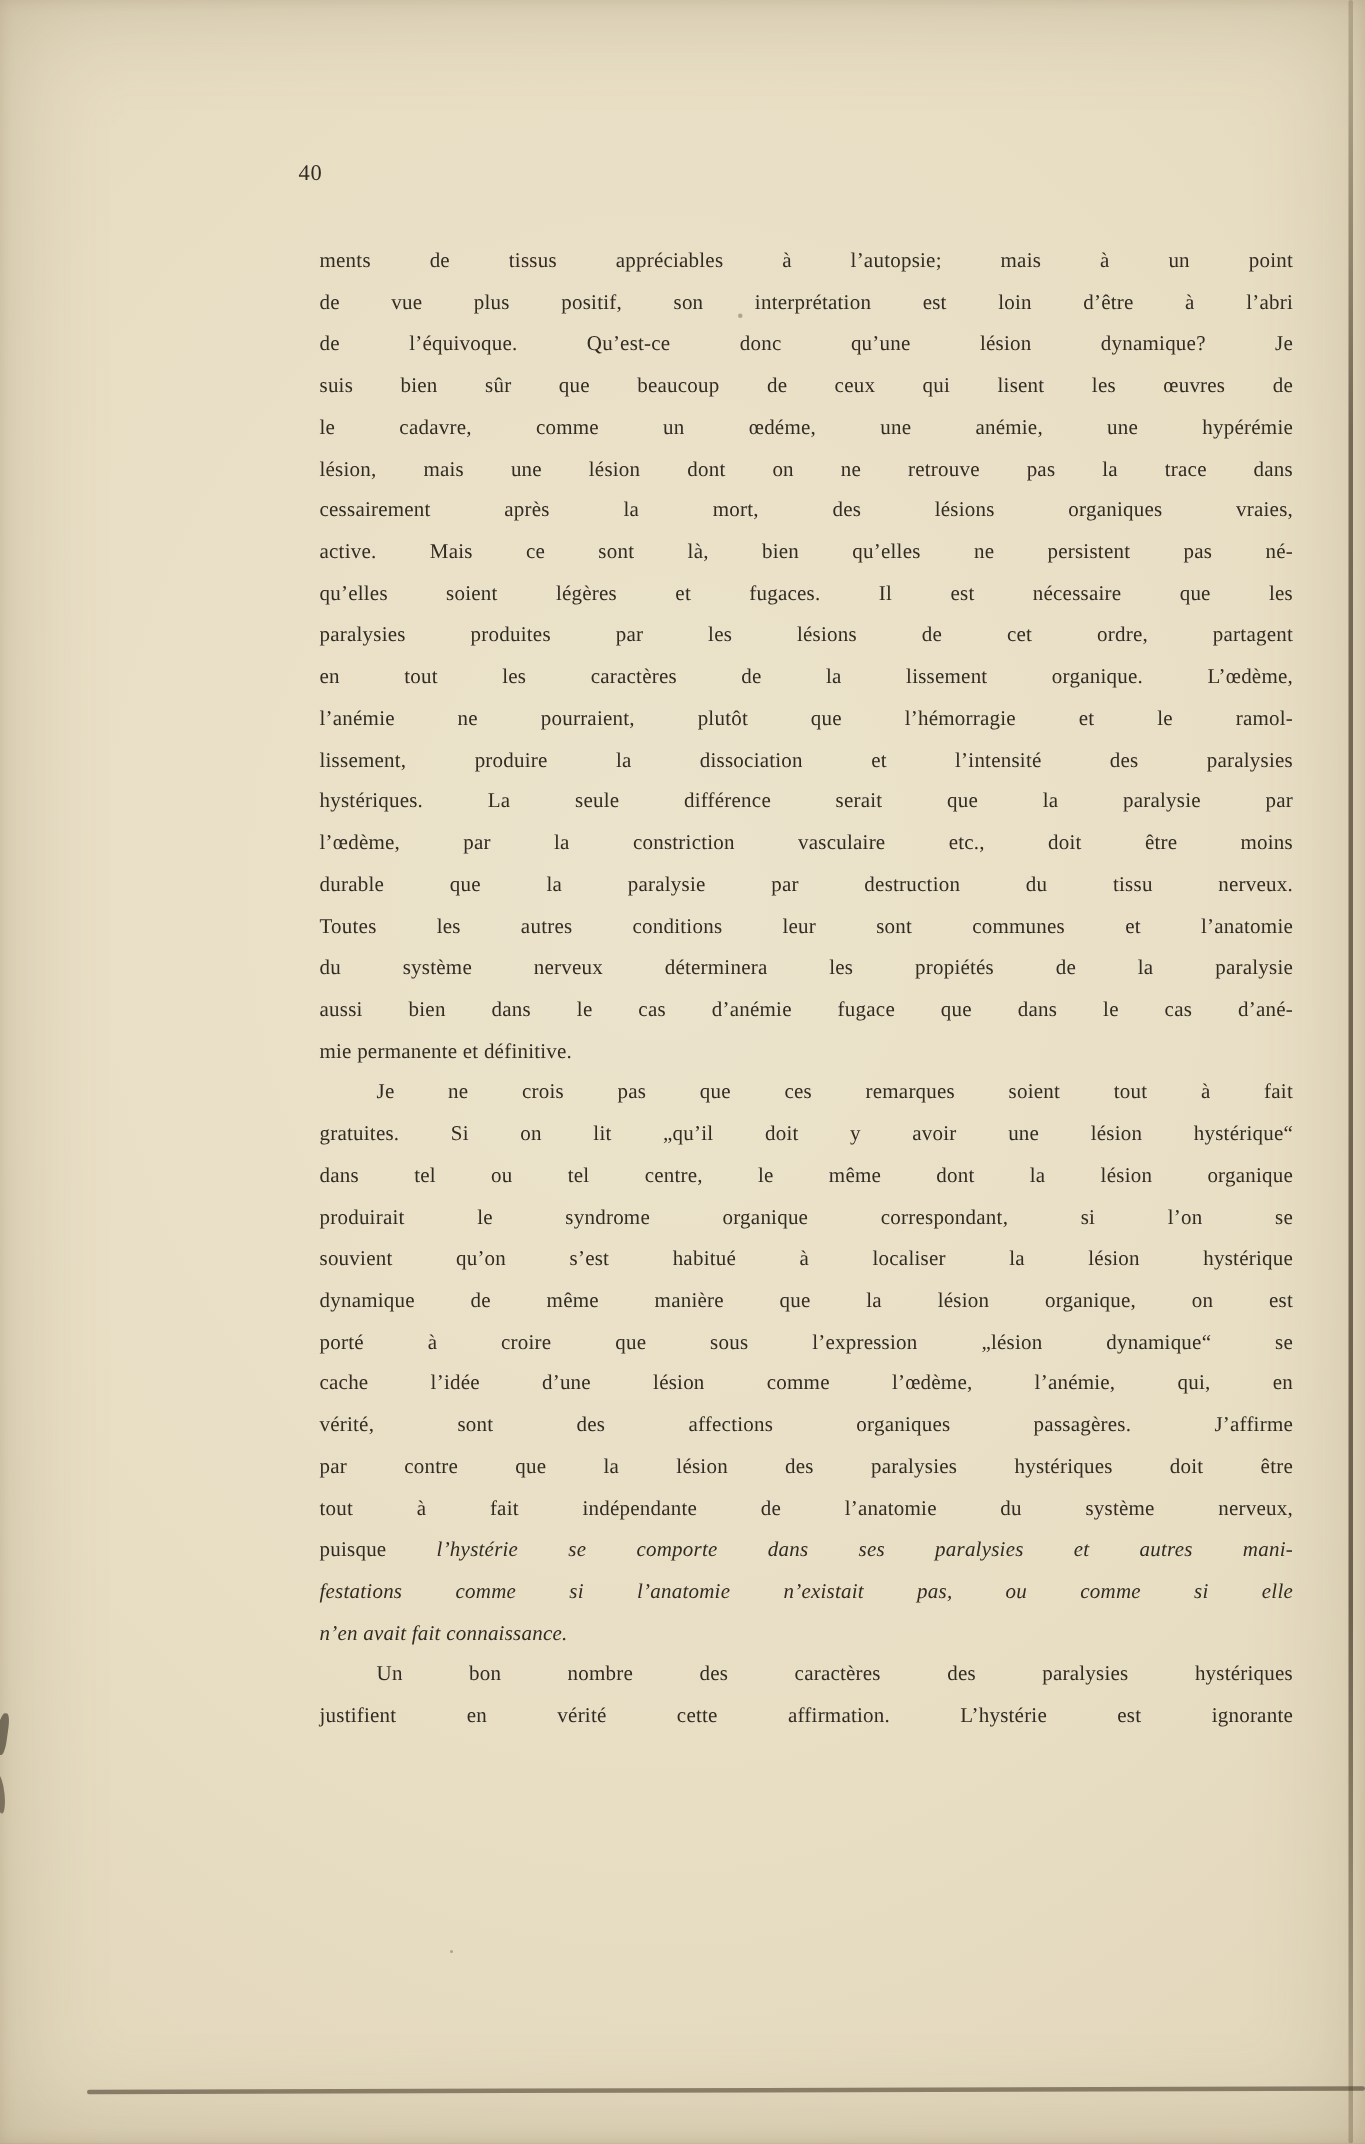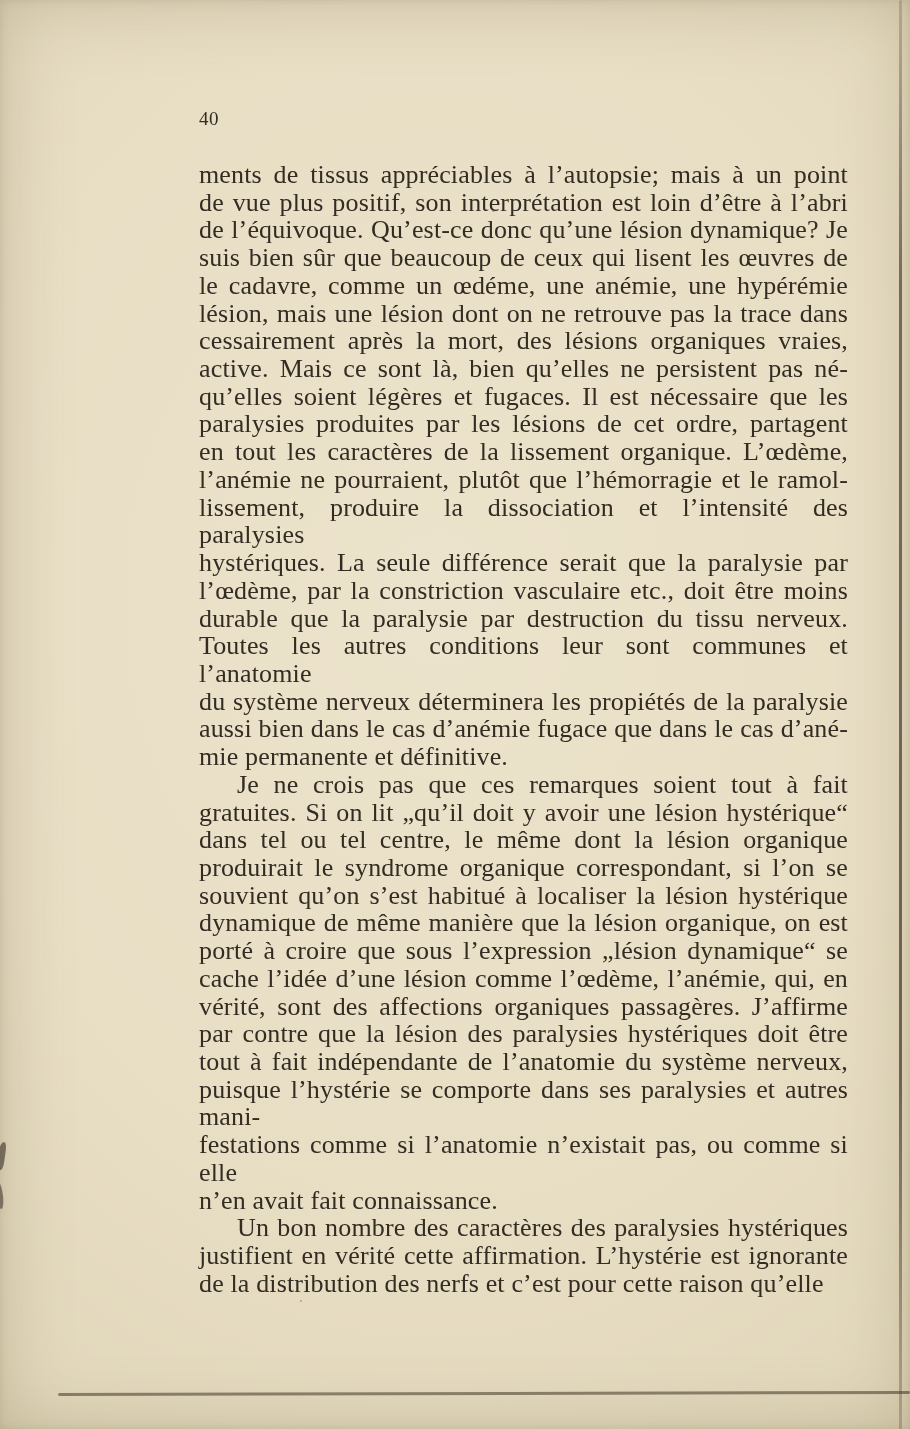--- a/index.html
+++ b/index.html
@@ -21,46 +21,46 @@
        #ece3cc 0%, var(--paper) 45%, #e0d5b8 78%, #d6caa8 100%);
     box-shadow:
       inset 0 0 70px rgba(120,100,68,.28),
       inset 0 0 10px rgba(120,100,68,.18);
     overflow:hidden;
     color:var(--ink);
   }
   .page-number{
     position:absolute;
     left:199px;top:108px;
-    font-size:19px;
+    font-size:15px;
     letter-spacing:.5px;
     color:var(--ink);
   }
   .text-block{
     position:absolute;
-    left:199px;top:161px;
+    left:213px;top:161px;
     width:649px;
-    font-size:26px;
+    font-size:14px;
     line-height:27.72px;
     letter-spacing:.15px;
     color:var(--ink);
     text-rendering:optimizeLegibility;
   }
   .line{
     text-align:justify;
     text-align-last:justify;
     white-space:normal;
   }
   .line.lastline{
     text-align-last:left;
   }
   .line.indent{
     text-indent:38px;
   }
-  .it{}
+  .it{font-style:italic;}
   
   .edge-right{
     position:absolute;
     right:8px;top:0;bottom:0;
     width:3px;
     background:linear-gradient(
       rgba(90,75,52,.25) 0%,
       rgba(64,52,36,.65) 20%,
       rgba(64,52,36,.7) 75%,
       rgba(90,75,52,.3) 100%);
@@ -135,21 +135,20 @@
       <div class="line"><span>porté à croire que sous l’expression „lésion dynamique“ se</span></div>
       <div class="line"><span>cache l’idée d’une lésion comme l’œdème, l’anémie, qui, en</span></div>
       <div class="line"><span>vérité, sont des affections organiques passagères. J’affirme</span></div>
       <div class="line"><span>par contre que la lésion des paralysies hystériques doit être</span></div>
       <div class="line"><span>tout à fait indépendante de l’anatomie du système nerveux,</span></div>
       <div class="line"><span>puisque </span><span class="it">l’hystérie se comporte dans ses paralysies et autres mani-</span></div>
       <div class="line"><span class="it">festations comme si l’anatomie n’existait pas, ou comme si elle</span></div>
       <div class="line lastline"><span class="it">n’en avait fait connaissance.</span></div>
       <div class="line indent"><span>Un bon nombre des caractères des paralysies hystériques</span></div>
       <div class="line"><span>justifient en vérité cette affirmation. L’hystérie est ignorante</span></div>
-      <div class="line lastline"><span>de la distribution des nerfs et c’est pour cette raison qu’elle</span></div>
     </div>
 
   <div class="edge-right"></div>
   <div class="edge-bottom"></div>
   <div class="mark-left-1"></div>
   <div class="mark-left-2"></div>
   <div class="speck s1"></div>
   <div class="speck s2"></div>
   <div class="speck s3"></div>
 </div>

